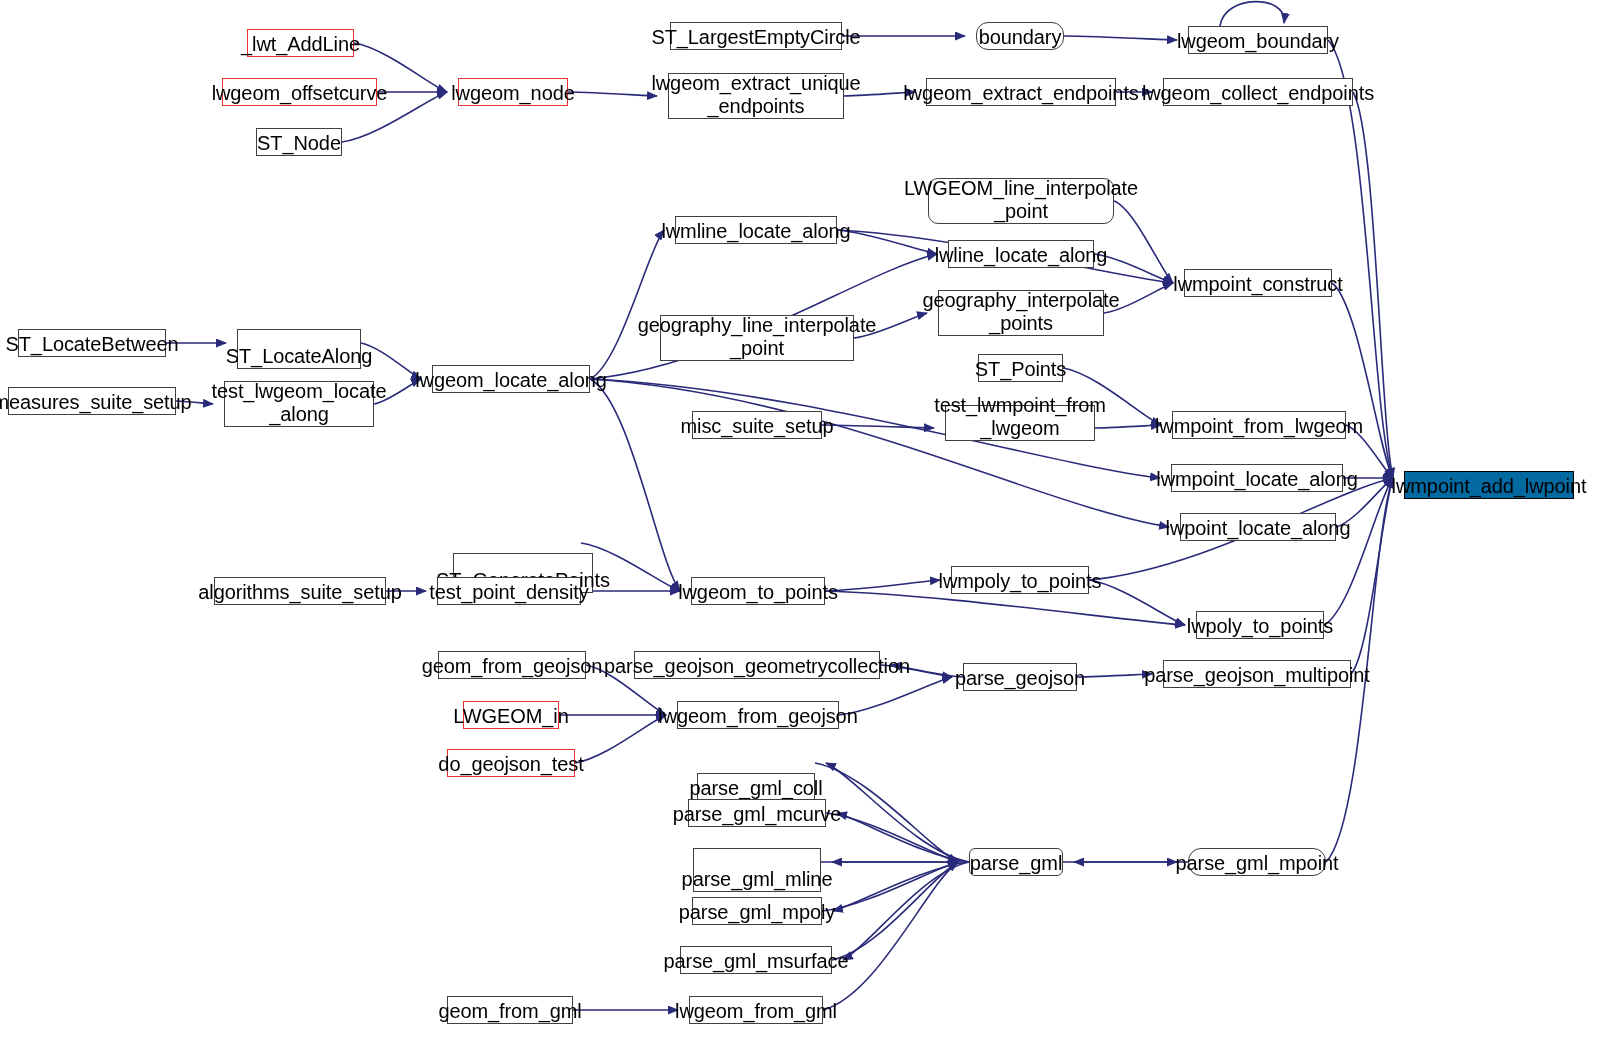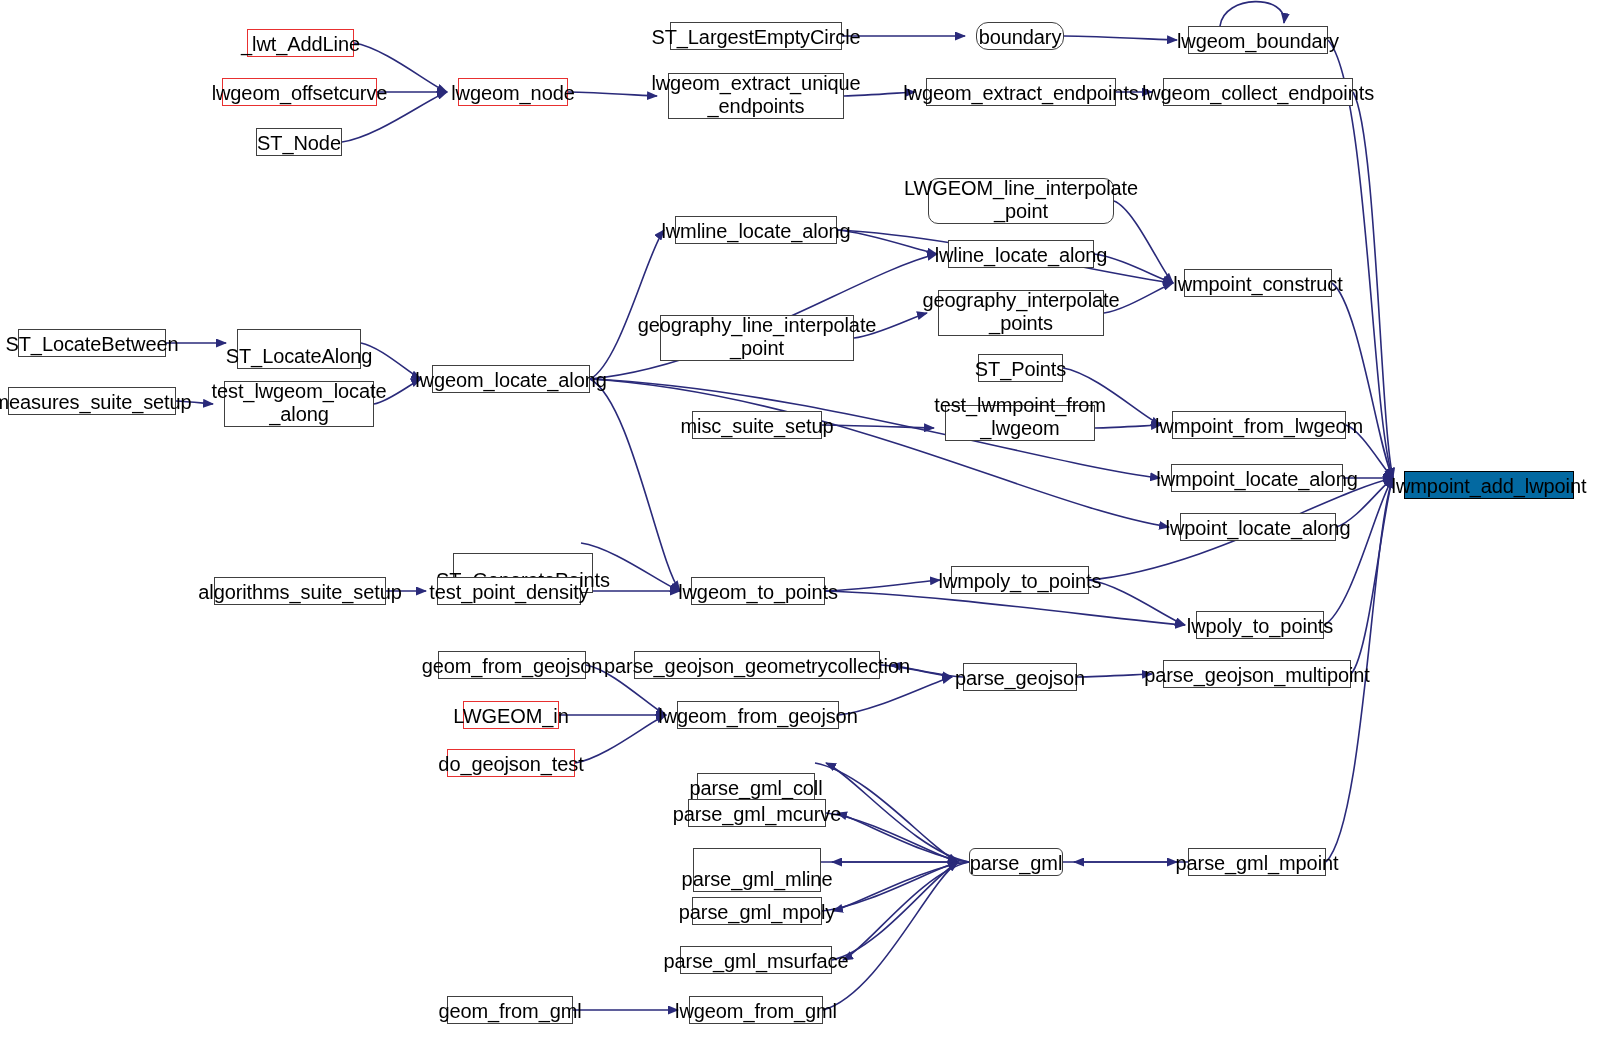--- a/index.html
+++ b/index.html
@@ -136,19 +136,19 @@
       <div class="node" style="left: 634px; top: 651px; width: 246px; height: 28px;"><span>parse_geojson_geometrycollection</span></div>
       <div class="node" style="left: 963px; top: 663px; width: 114px; height: 28px;"><span>parse_geojson</span></div>
       <div class="node" style="left: 1163px; top: 660px; width: 188px; height: 28px;"><span>parse_geojson_multipoint</span></div>
       <div class="node red" style="left: 463px; top: 701px; width: 96px; height: 28px;"><span>LWGEOM_in</span></div>
       <div class="node" style="left: 677px; top: 701px; width: 162px; height: 28px;"><span>lwgeom_from_geojson</span></div>
       <div class="node red" style="left: 447px; top: 749px; width: 128px; height: 28px;"><span>do_geojson_test</span></div>
       <div class="node" style="left: 697px; top: 749px; width: 118px; height: 28px; margin-top: 24px;"><span>parse_gml_coll</span></div>
       <div class="node" style="left: 688px; top: 799px; width: 138px; height: 28px;"><span>parse_gml_mcurve</span></div>
       <div class="node" style="left: 693px; top: 848px; width: 128px; height: 44px;"><span>parse_gml_mline</span></div>
       <div class="node" style="left: 969px; top: 848px; width: 94px; height: 28px; border-radius: 6px;"><span>parse_gml</span></div>
-      <div class="node" style="left: 1188px; top: 848px; width: 138px; height: 28px;"><span>parse_gml_mpoint</span></div>
+      <div class="node" style="left: 1188px; top: 848px; width: 138px; height: 28px; border-radius: 13px;"><span>parse_gml_mpoint</span></div>
       <div class="node" style="left: 692px; top: 897px; width: 130px; height: 28px;"><span>parse_gml_mpoly</span></div>
       <div class="node" style="left: 680px; top: 946px; width: 152px; height: 28px;"><span>parse_gml_msurface</span></div>
       <div class="node" style="left: 447px; top: 996px; width: 126px; height: 28px;"><span>geom_from_gml</span></div>
       <div class="node" style="left: 689px; top: 996px; width: 134px; height: 28px;"><span>lwgeom_from_gml</span></div>
     </div>
 </div>
 
 </body></html>

